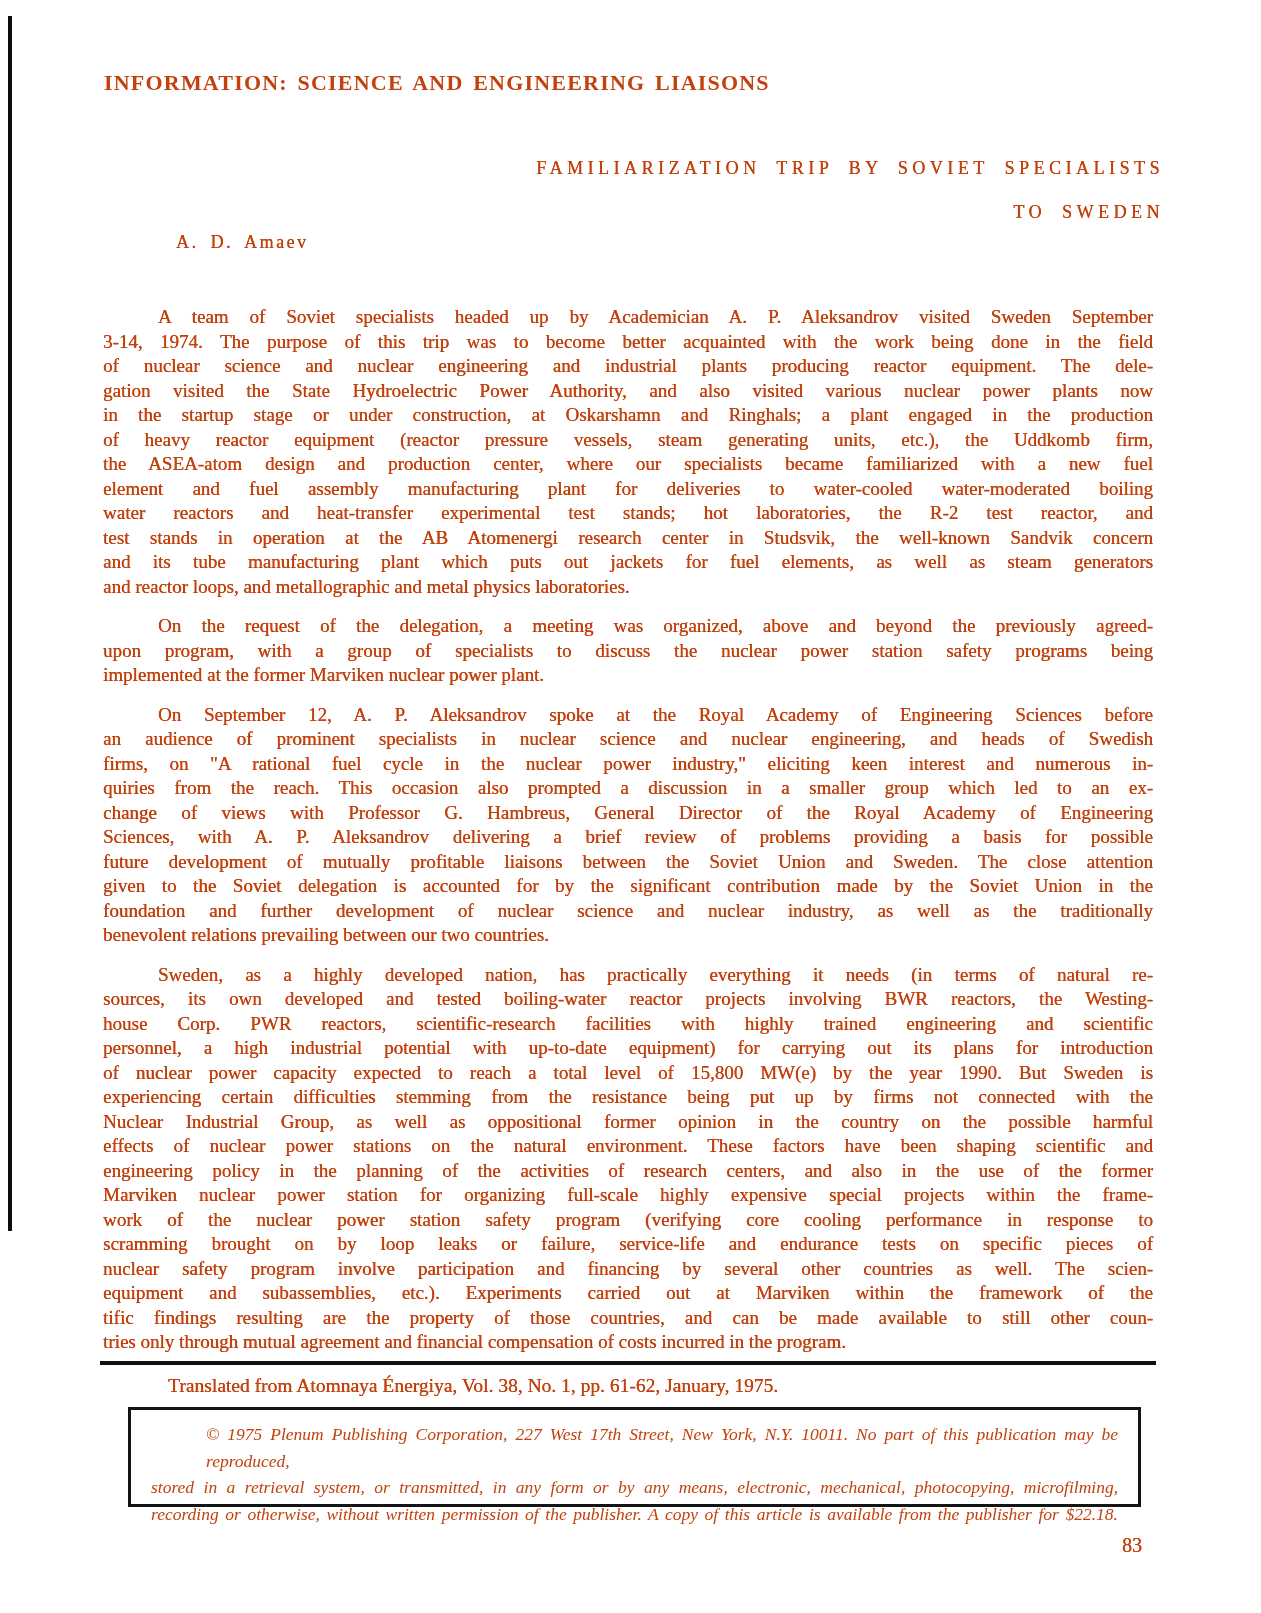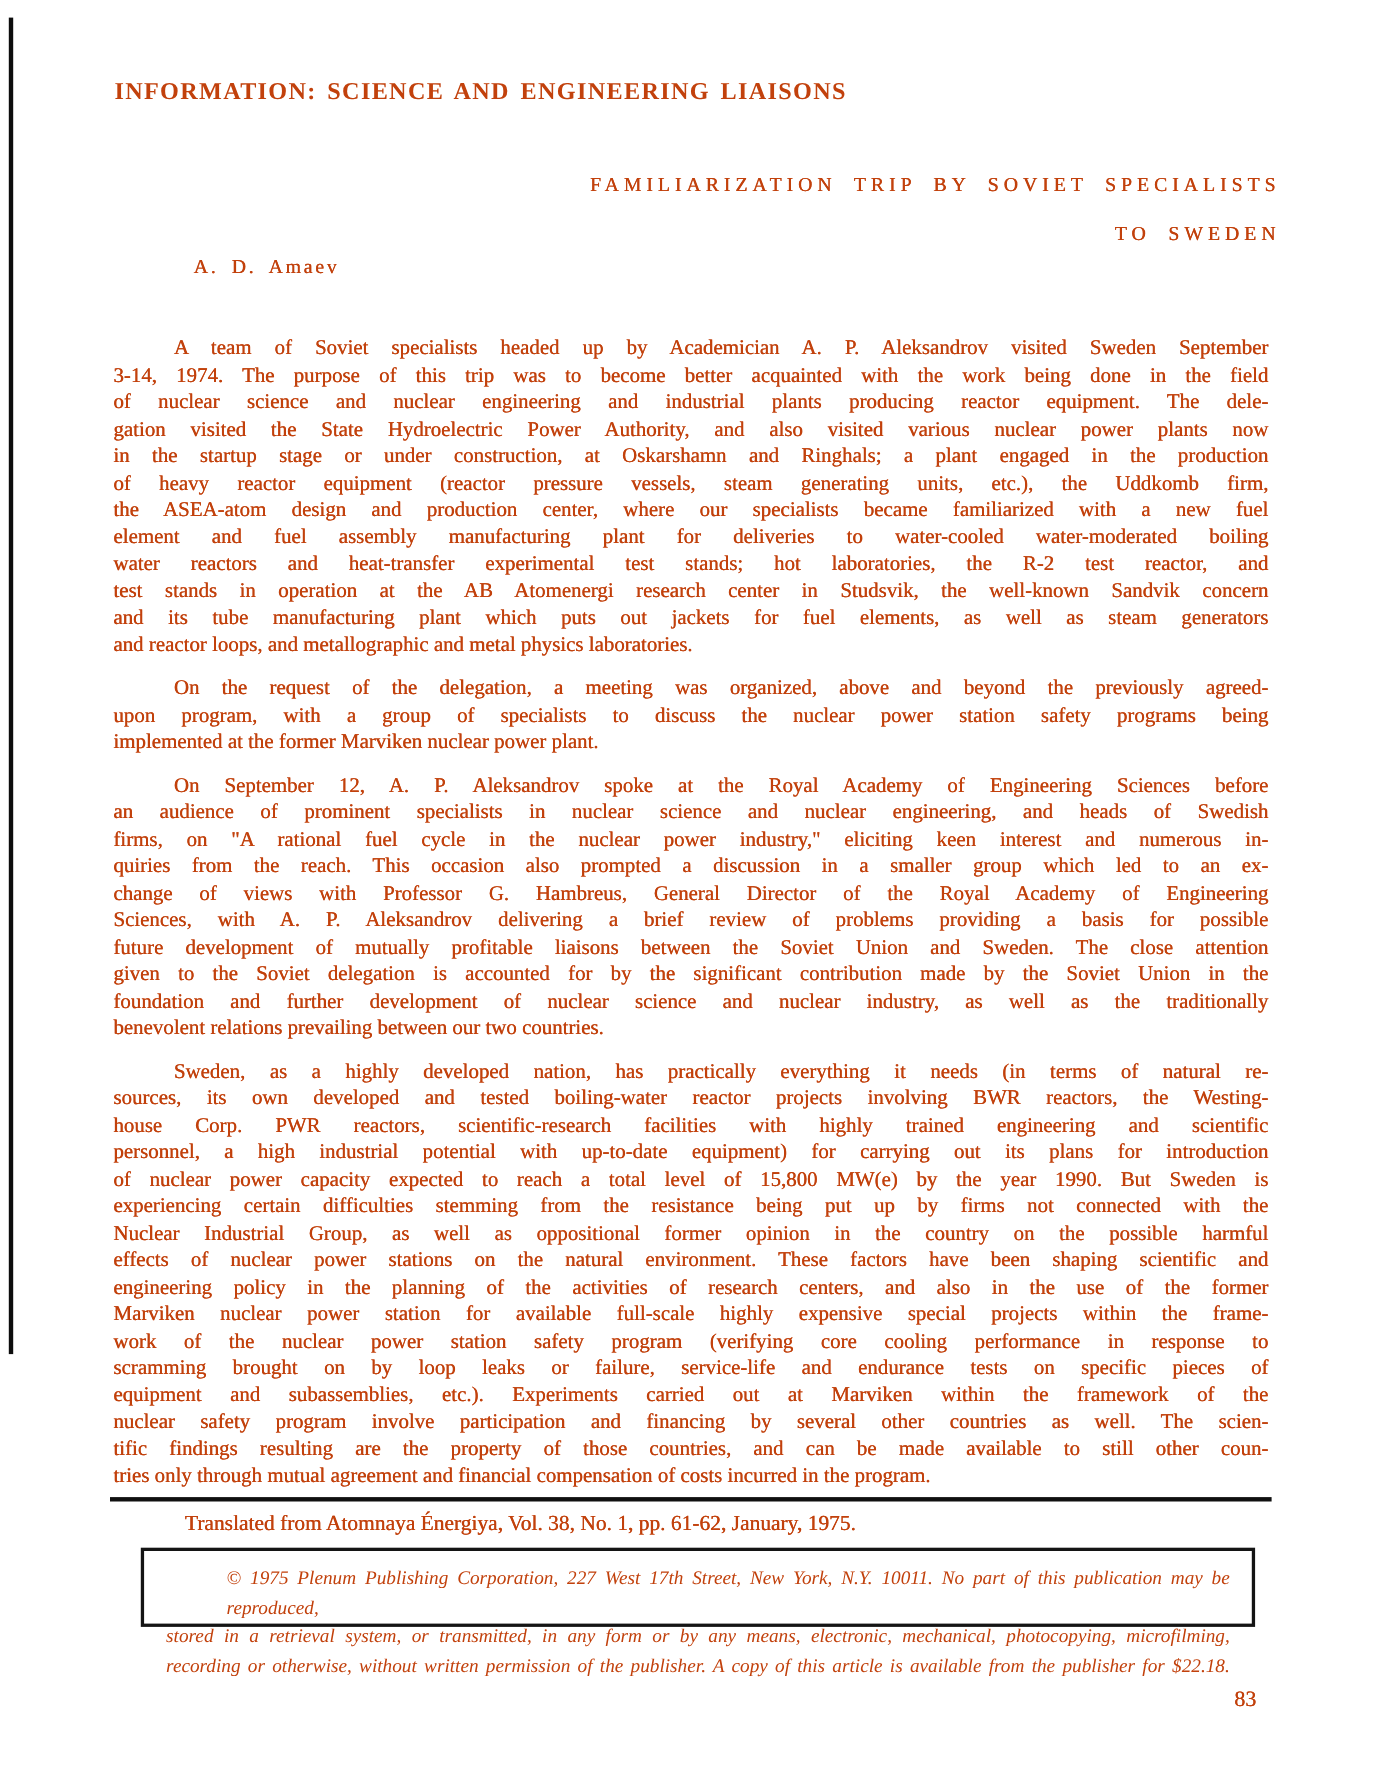--- a/index.html
+++ b/index.html
@@ -46,21 +46,21 @@
     position:absolute; left:100px; top:1361px;
     width:1056px; height:4px; background:#101010;
   }
   .footnote {
     position:absolute; left:168px; top:1375px; width:990px;
     font-size:19.5px; text-shadow:0.3px 0 0 currentColor;
     white-space:nowrap;
   }
   .copyright-box {
     position:absolute; left:128px; top:1407px;
-    width:1013px; height:72px; box-sizing:border-box;
+    width:1013px; height:100px; box-sizing:border-box;
     border:3px solid #141414;
     padding:11px 20px 0 20px;
   }
   .copyright-text {
     font-style:italic; font-size:17.5px; line-height:26.5px;
   }
   .copyright-text .tline { text-align:justify; text-align-last:justify; }
   .page-number {
     position:absolute; left:1122px; top:1534px;
     font-size:20px; text-shadow:0.3px 0 0 currentColor;
@@ -117,25 +117,25 @@
     <div class="para">
         <div class="tline first">Sweden, as a highly developed nation, has practically everything it needs (in terms of natural re-</div>
         <div class="tline">sources, its own developed and tested boiling-water reactor projects involving BWR reactors, the Westing-</div>
         <div class="tline">house Corp. PWR reactors, scientific-research facilities with highly trained engineering and scientific</div>
         <div class="tline">personnel, a high industrial potential with up-to-date equipment) for carrying out its plans for introduction</div>
         <div class="tline">of nuclear power capacity expected to reach a total level of 15,800 MW(e) by the year 1990.  But Sweden is</div>
         <div class="tline">experiencing certain difficulties stemming from the resistance being put up by firms not connected with the</div>
         <div class="tline">Nuclear Industrial Group, as well as oppositional former opinion in the country on the possible harmful</div>
         <div class="tline">effects of nuclear power stations on the natural environment.  These factors have been shaping scientific and</div>
         <div class="tline">engineering policy in the planning of the activities of research centers, and also in the use of the former</div>
-        <div class="tline">Marviken nuclear power station for available full-scale highly expensive special projects within the frame-</div>
+        <div class="tline">Marviken nuclear power station for organizing full-scale highly expensive special projects within the frame-</div>
         <div class="tline">work of the nuclear power station safety program (verifying core cooling performance in response to</div>
         <div class="tline">scramming brought on by loop leaks or failure, service-life and endurance tests on specific pieces of</div>
+        <div class="tline">nuclear safety program involve participation and financing by several other countries as well.  The scien-</div>
         <div class="tline">equipment and subassemblies, etc.).  Experiments carried out at Marviken within the framework of the</div>
-        <div class="tline">nuclear safety program involve participation and financing by several other countries as well.  The scien-</div>
         <div class="tline">tific findings resulting are the property of those countries, and can be made available to still other coun-</div>
         <div class="tline last">tries only through mutual agreement and financial compensation of costs incurred in the program.</div>
       </div>
   </div>
 
   <div class="rule"></div>
 
   <div class="footnote">Translated from Atomnaya Énergiya, Vol. 38, No. 1, pp. 61-62, January, 1975.</div>
 
   <div class="copyright-box">

